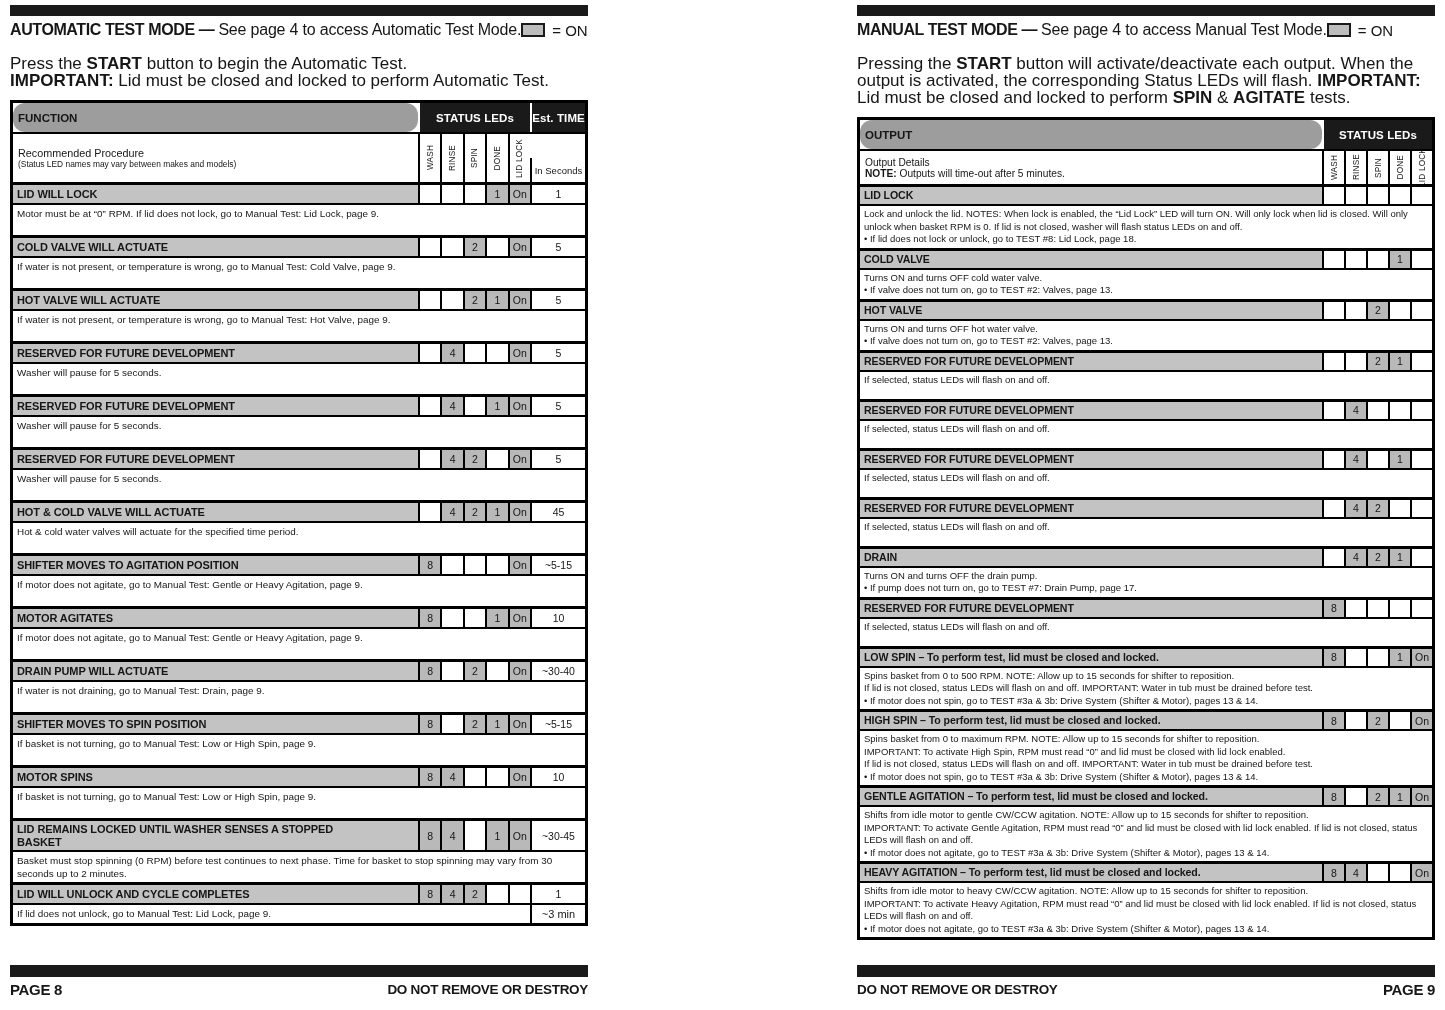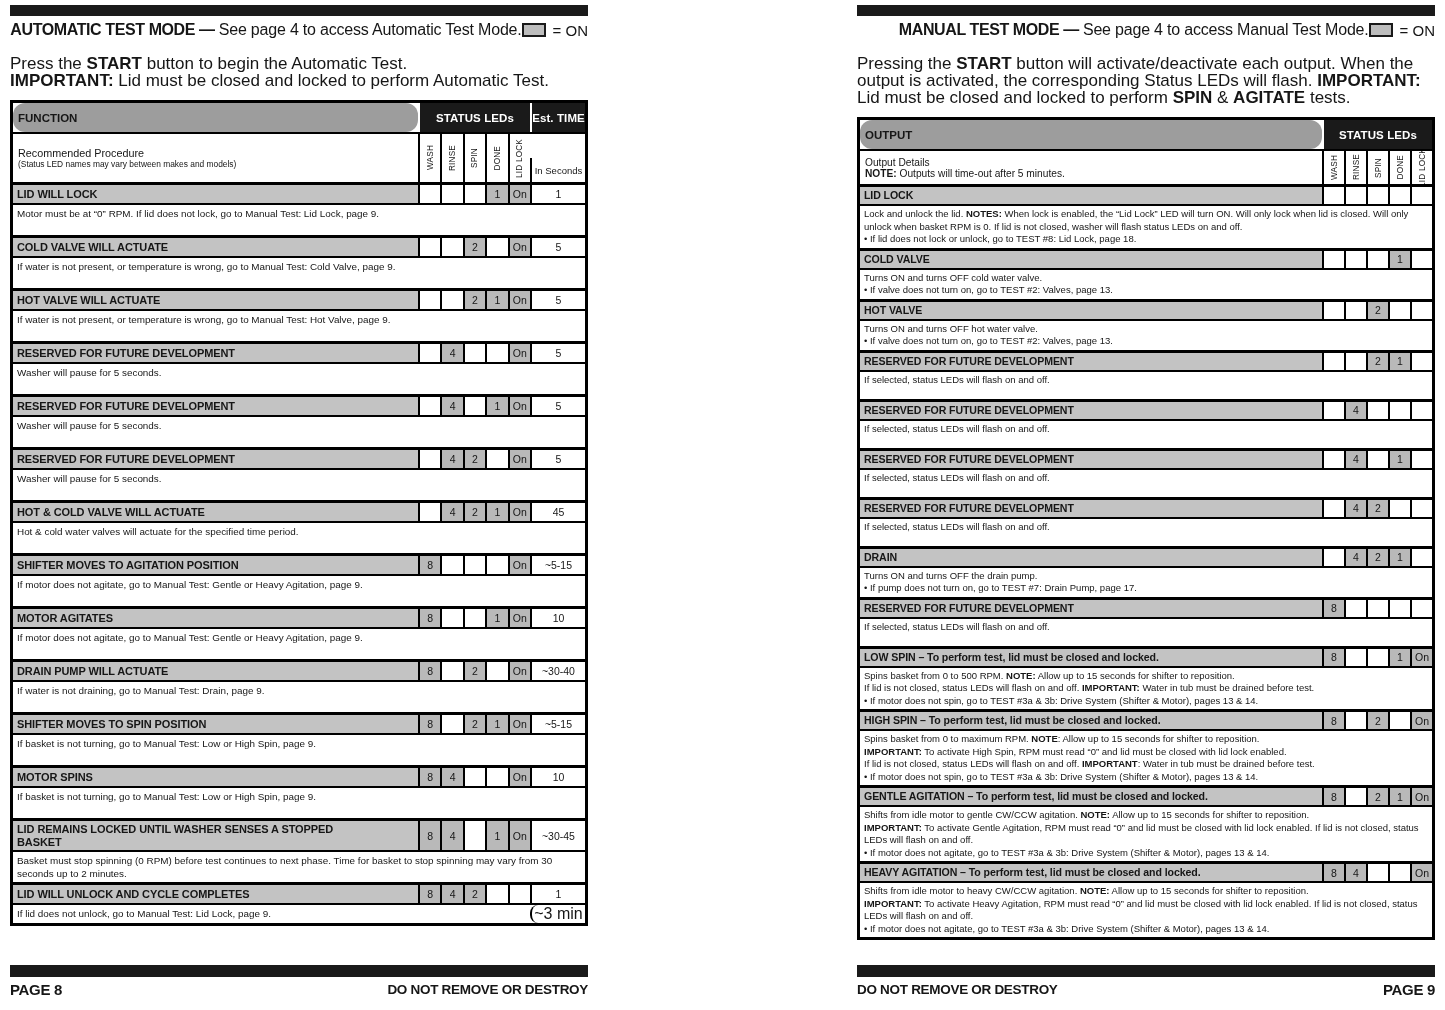--- a/index.html
+++ b/index.html
@@ -9,21 +9,21 @@
     font-family:"Liberation Sans", sans-serif; color:#161616;
     -webkit-font-smoothing:antialiased;
   }
   .page { position:absolute; top:0; width:578px; height:1010px; }
   #page-left  { left:10px; }
   #page-right { left:857px; }
 
   .topbar  { position:absolute; top:5px;  left:0; right:0; height:11px; background:#1a1a1a; }
   .footbar { position:absolute; top:965px; left:0; right:0; height:12px; background:#1a1a1a; }
 
-  .heading { position:absolute; top:21px; left:0; right:0; display:flex; justify-content:flex-end; align-items:center; }
+  .heading { position:absolute; top:21px; left:0; right:0; display:flex; justify-content:flex-start; align-items:center; }
   .heading-text { font-size:16px; letter-spacing:-0.2px; }
   .heading-text .b { font-weight:bold; letter-spacing:-0.4px; }
   .legend { display:flex; align-items:center; gap:7px; font-size:15px; }
   .legend-swatch { width:24px; height:14px; background:#bdbdbd; border:2px solid #1a1a1a; display:inline-block; }
 
   .intro { position:absolute; top:55px; left:0; right:0; font-size:17px; line-height:17.2px; }
   .intro .b { font-weight:bold; }
 
   .tbl { position:absolute; left:0; width:578px; border:3px solid #000; background:#fff; }
   #tbl-left  { top:100px; }
@@ -62,22 +62,22 @@
   .led { border-left:2px solid #000; display:flex; align-items:center; justify-content:center; font-size:10.5px; background:#fff; }
   .led.on { background:#b9b9b9; }
   .est-cell { border-left:2px solid #000; display:flex; align-items:center; justify-content:center; font-size:10.5px; white-space:nowrap; }
 
   .d-row { border-top:2px solid #000; }
   .d-cell { padding:2px 4px 2px 4px; }
   #tbl-left  .d-cell { min-height:30px; font-size:9.9px; line-height:13px; }
   #tbl-right .d-cell { min-height:27px; font-size:9.5px; line-height:12.5px; }
   .d-cell.span-all { grid-column:1 / -1; }
   .d-cell.span6 { grid-column:1 / 7; }
-  .d-est { grid-column:7 / 8; border-left:2px solid #000; display:flex; align-items:center; justify-content:center; font-size:16px; white-space:nowrap;border-radius:8px; }
-  .d-line .b { font-weight:bold; }
+  .d-est { grid-column:7 / 8; border-left:2px solid #000; display:flex; align-items:center; justify-content:center; font-size:11px; white-space:nowrap; }
+  .d-line .b { font-weight:normal; }
 
   .footline { position:absolute; top:981px; left:0; right:0; display:flex; justify-content:space-between; align-items:center; }
   .page-num { font-weight:bold; font-size:15px; letter-spacing:-0.3px; }
   .notice   { font-weight:bold; font-size:13.5px; letter-spacing:-0.3px; }
 </style>
 </head>
 <body>
 
 <div class="page" id="page-left">
   <div class="topbar"></div>

